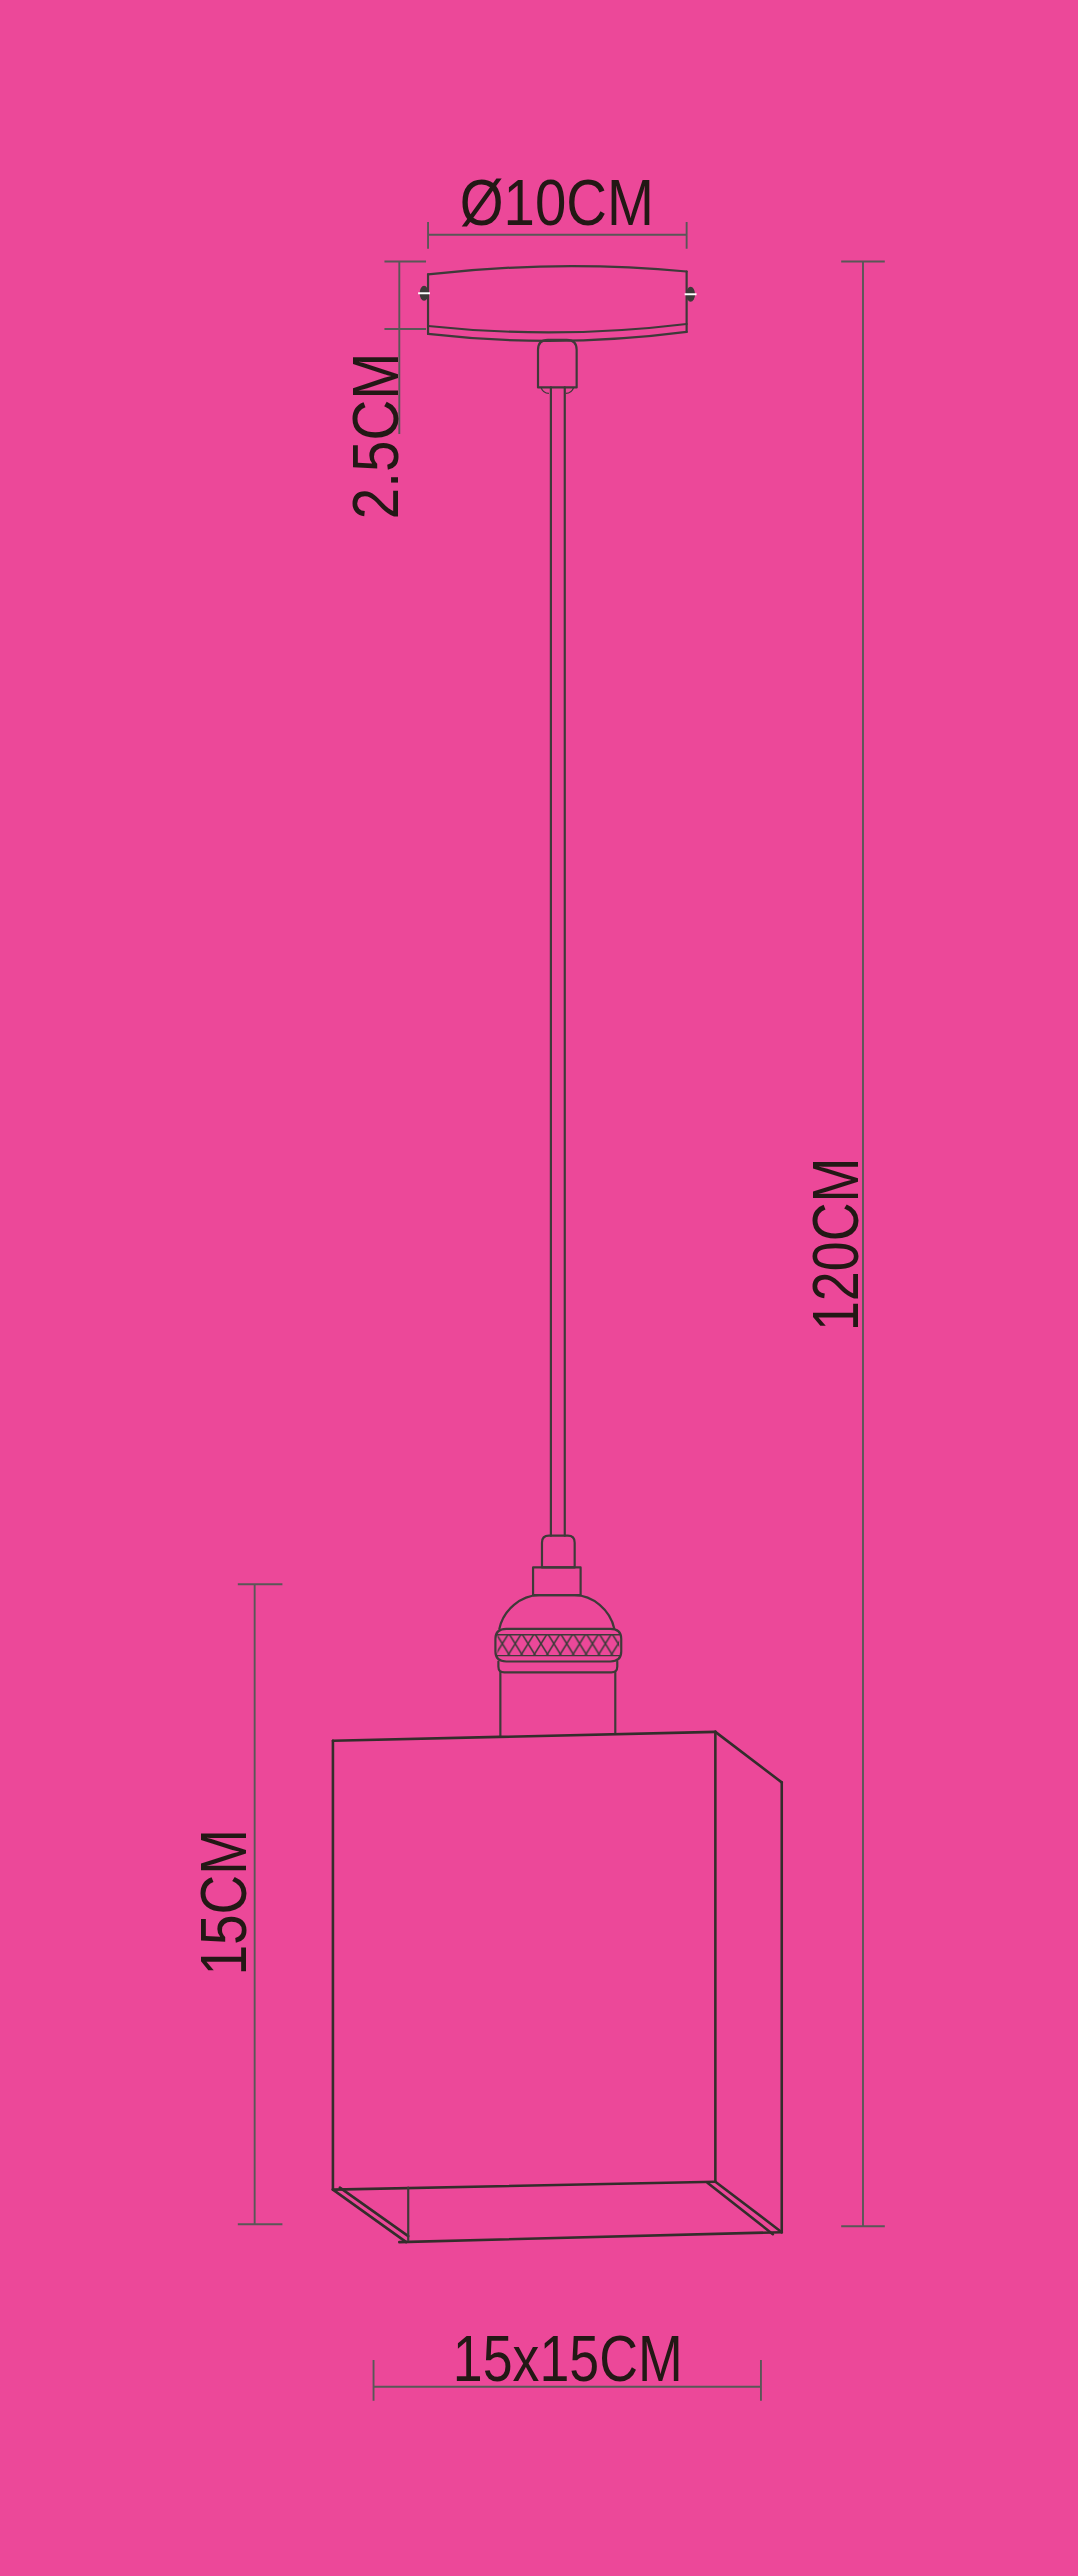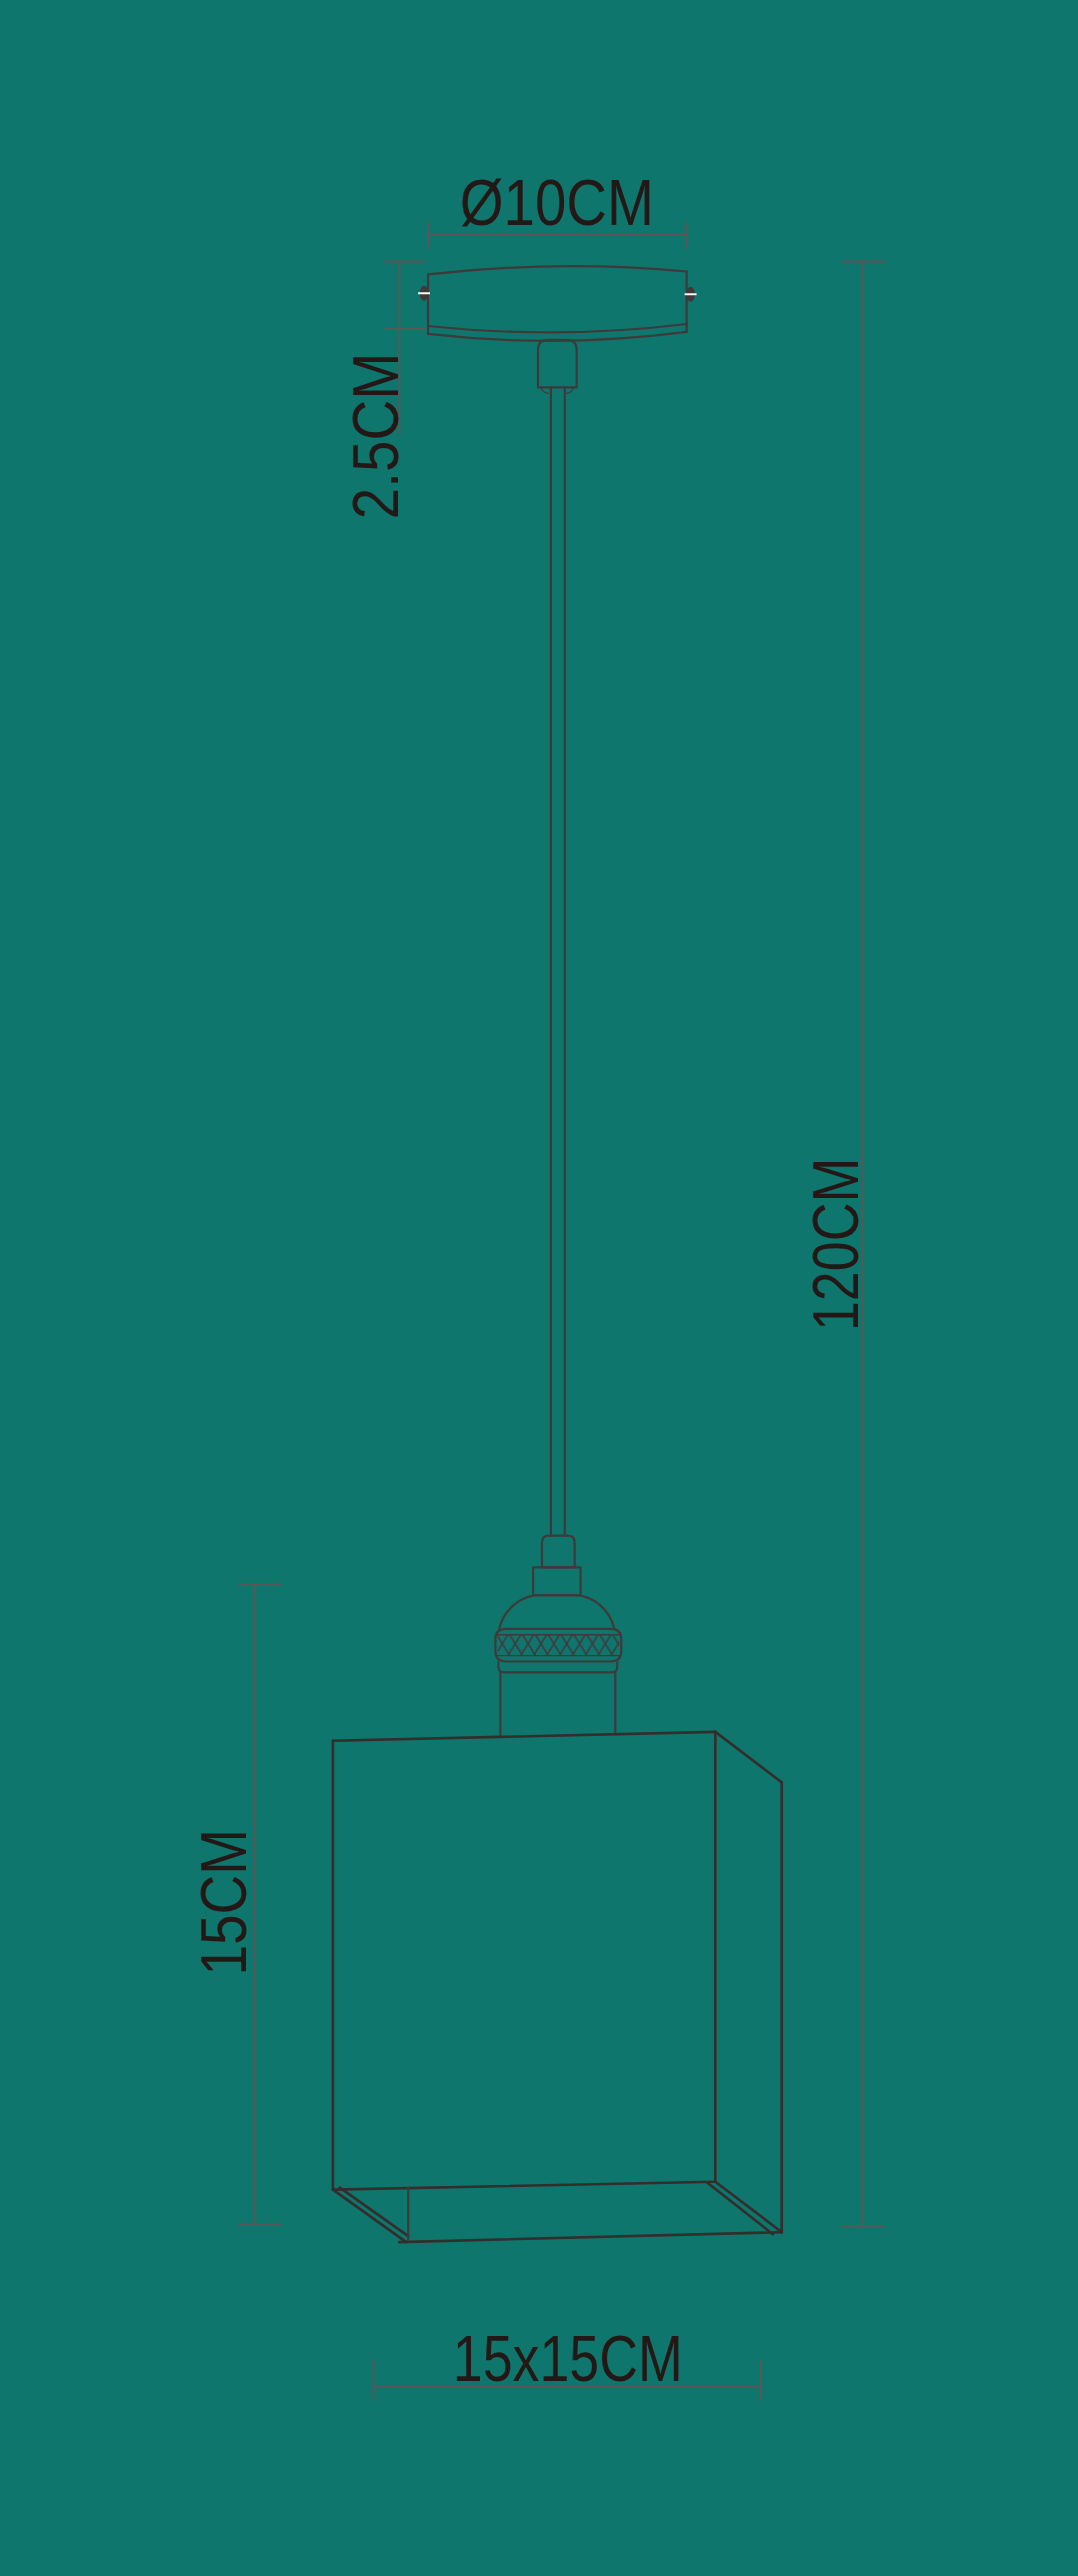--- a/index.html
+++ b/index.html
@@ -7,21 +7,21 @@
     padding: 0;
     background: #ffffff;
     width: 1079px;
     height: 2576px;
     font-family: "Liberation Sans", sans-serif;
   }
   .stage {
     position: relative;
     width: 1079px;
     height: 2576px;
-    background: #0f766e;
+    background: #ec4899;
     overflow: hidden;
   }
   svg { display: block; }
   .outline {
     stroke: #3e3a39;
     stroke-width: 2.2;
     fill: none;
     stroke-linecap: round;
     stroke-linejoin: round;
   }

